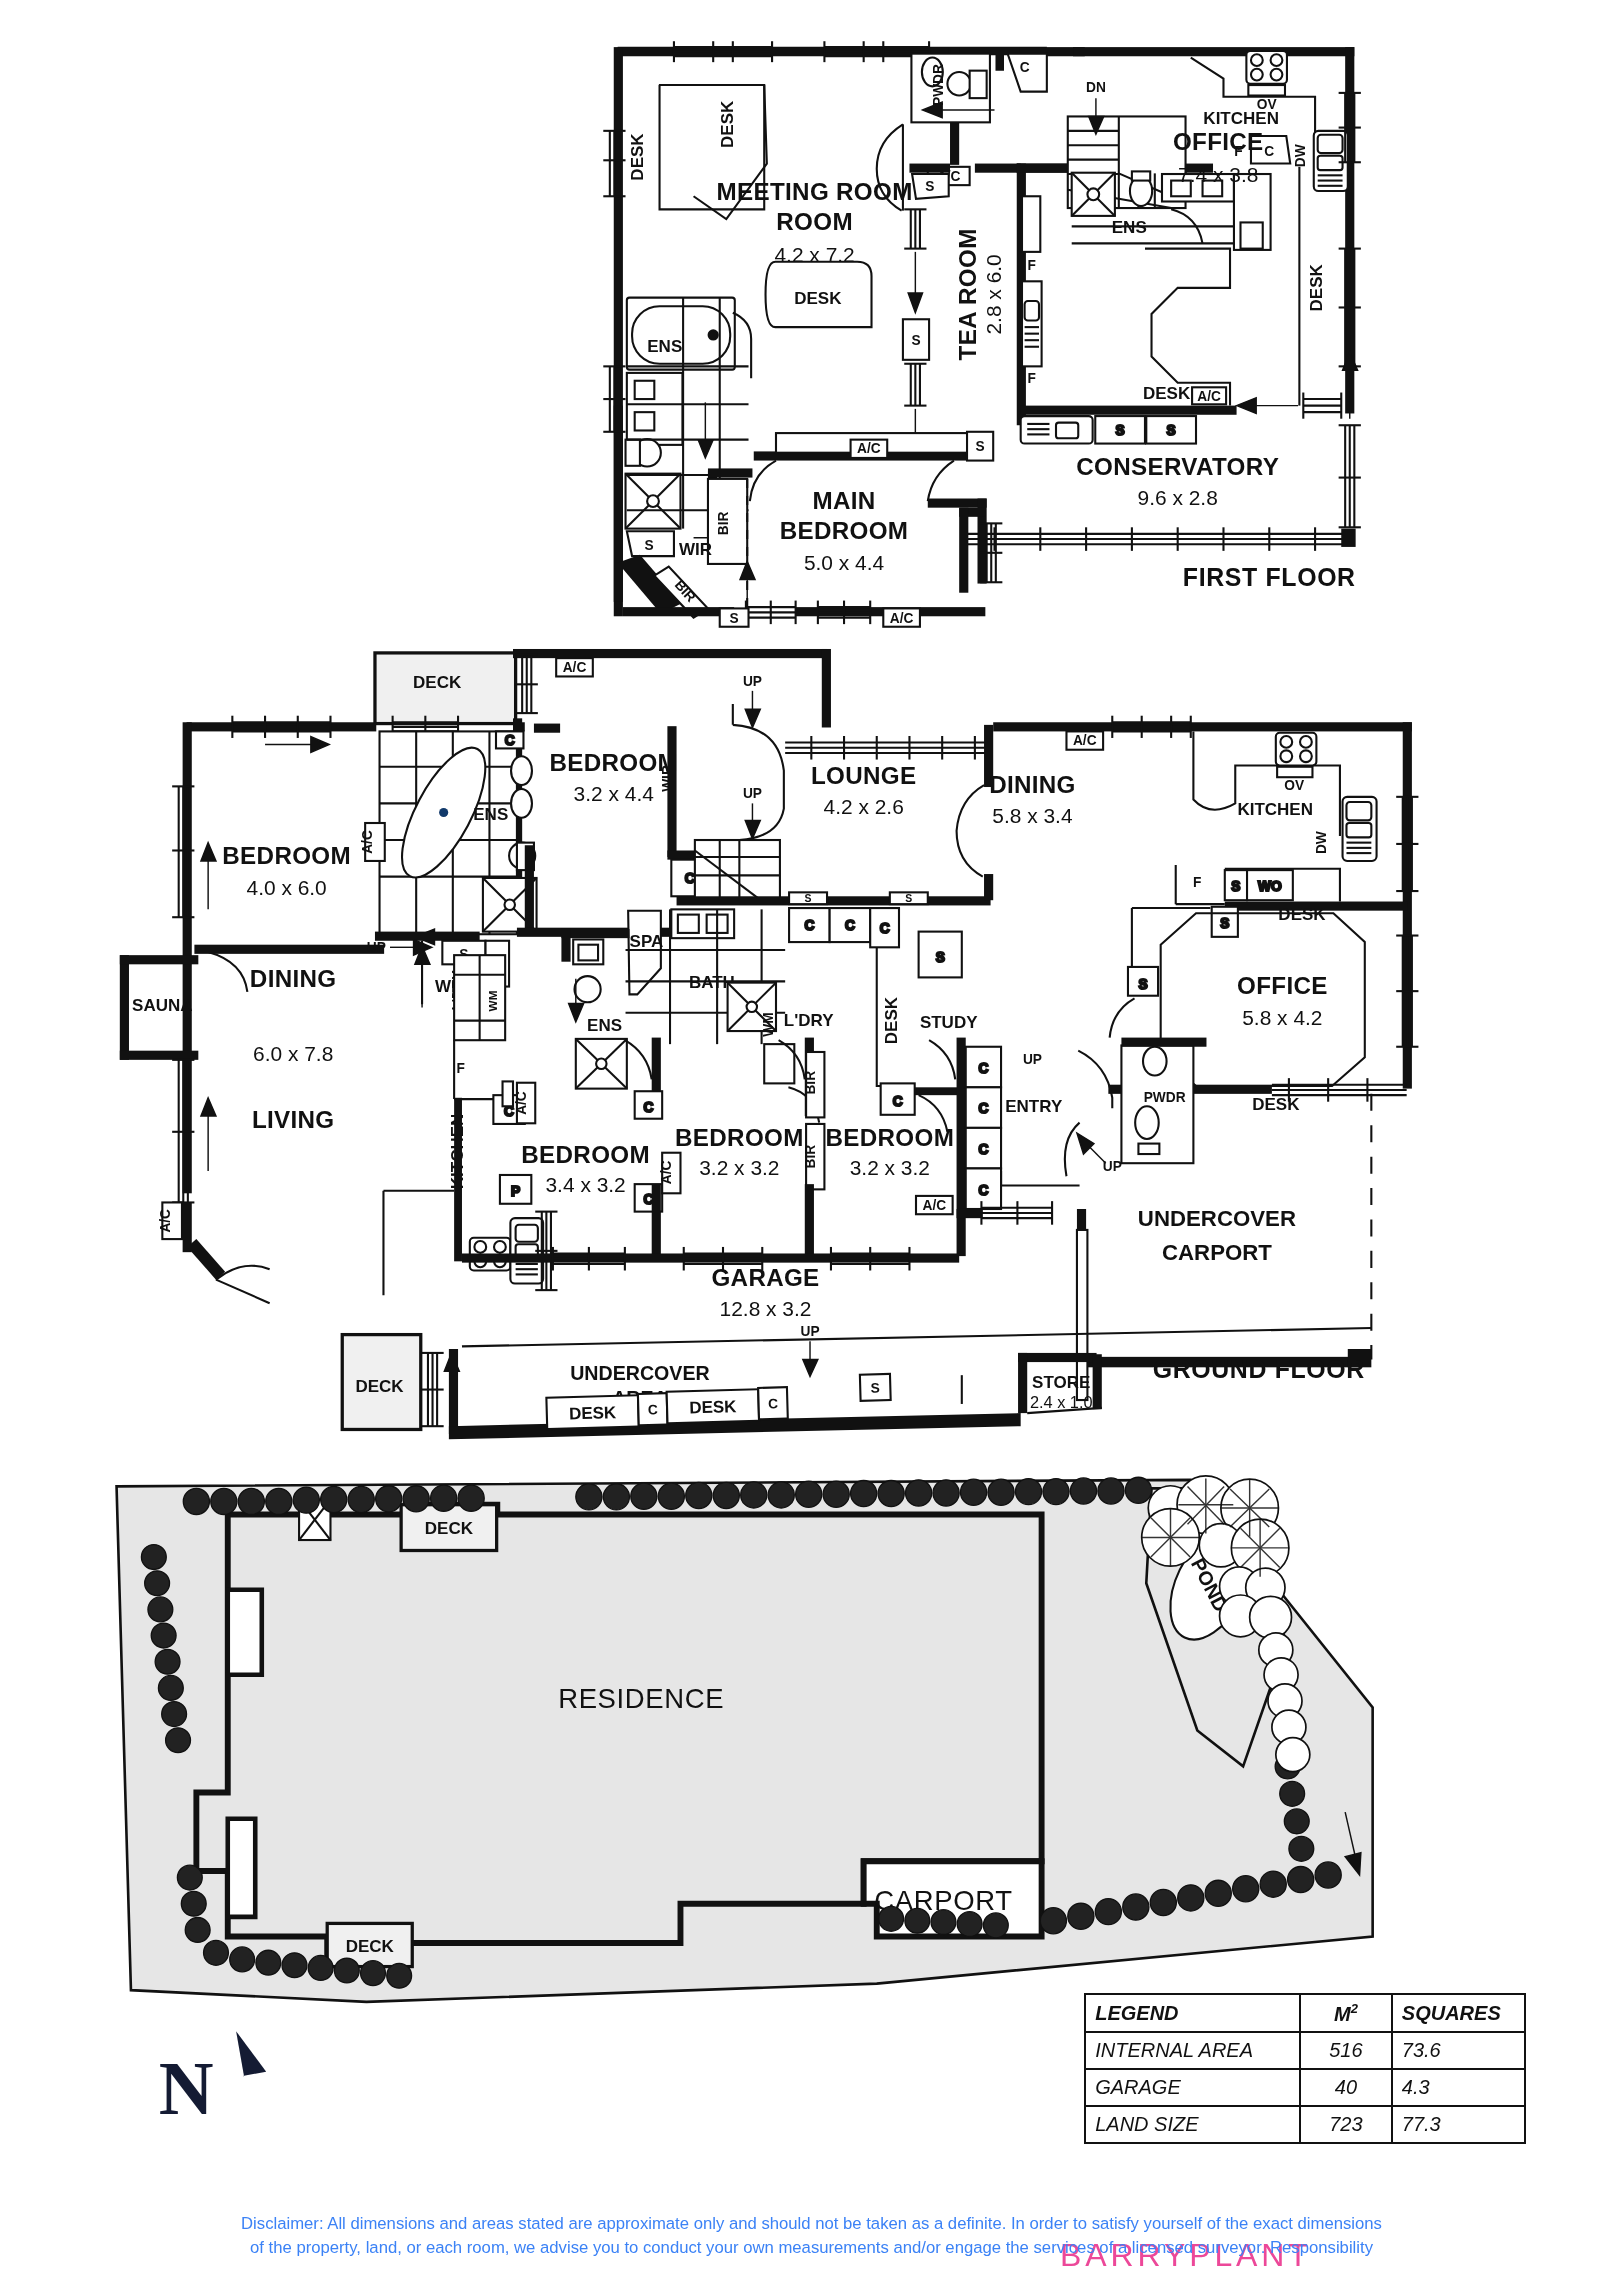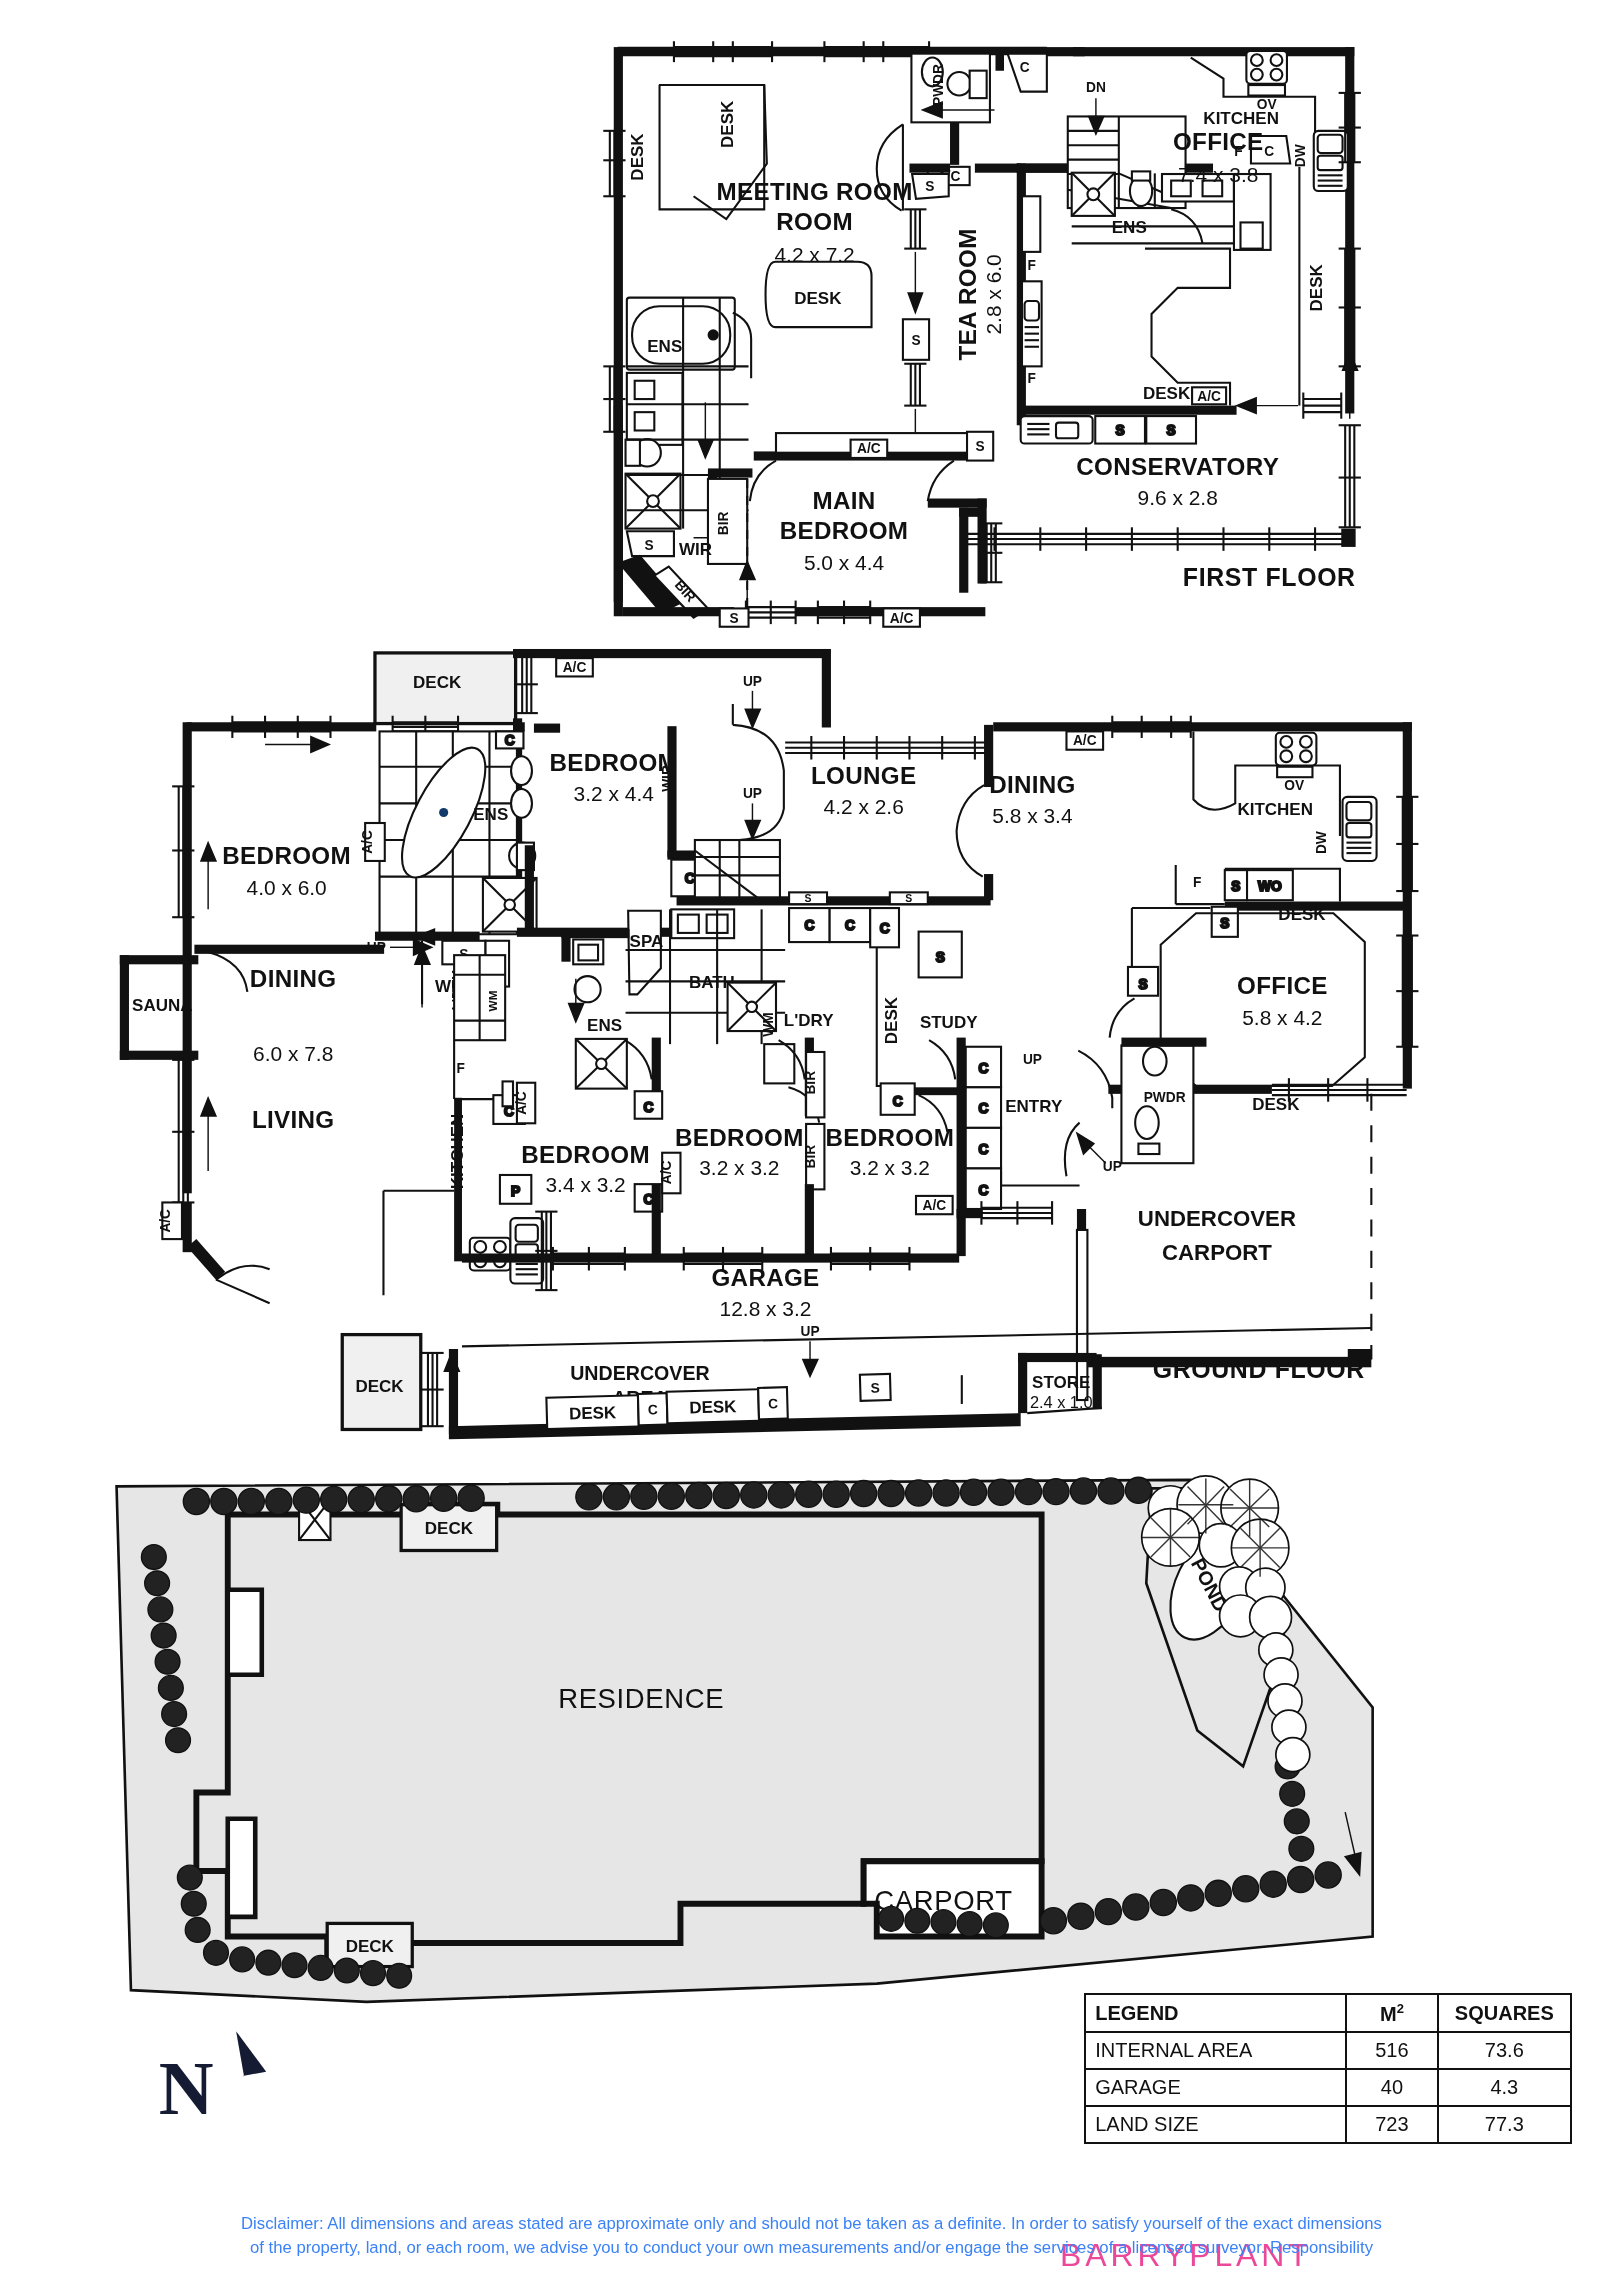--- a/index.html
+++ b/index.html
@@ -22,27 +22,27 @@
   .w-thin{stroke:#111;stroke-width:3.2;fill:none;}
   .w-hair{stroke:#111;stroke-width:2.2;fill:none;}
   .fill-b{fill:#111;}
   .fill-w{fill:#fff;}
   .land{fill:#e6e6e6;stroke:#111;stroke-width:4;}
   .bld{fill:#e6e6e6;stroke:#111;stroke-width:9;}
   .deckfill{fill:#f0f0f0;stroke:#111;stroke-width:5;}
   .tree{fill:#fff;stroke:#111;stroke-width:2.6;}
   .treeb{fill:#222;stroke:#111;stroke-width:2;}
   
-  #legend{position:absolute;left:1084px;top:1993px;width:488px;}
+  #legend{position:absolute;left:1084px;top:1993px;width:442px;font-style:italic;}
   table{border-collapse:collapse;width:100%;}
   table td,table th{border:2.6px solid #111;padding:5.9px 9.2px;font-size:20px;
     font-family:"Liberation Sans",sans-serif;color:#111;}
   th{font-weight:700;text-align:left;}
   th.num,td.num{text-align:center;width:71px;}
-  th.sq,td.sq{text-align:center;width:113px;}
+  th.sq,td.sq{text-align:left;width:113px;}
   td{font-weight:400;}
   sup{font-size:13px;}
   
   #disclaimer{position:absolute;left:59px;top:2212px;width:1505px;text-align:center;
     font-size:16.7px;line-height:1.45;color:#3b82f6;font-family:"Liberation Sans",sans-serif;}
   #wm{position:absolute;left:1060px;top:2237px;font-size:32px;letter-spacing:3.9px;
     color:#ec4899;font-weight:400;font-family:"Liberation Sans",sans-serif;}
   #north{position:absolute;left:151px;top:2022px;width:144px;height:131px;}
   #north .nletter{font-family:"Liberation Serif",serif;font-size:116px;font-weight:700;fill:#141b33;}
 </style>

